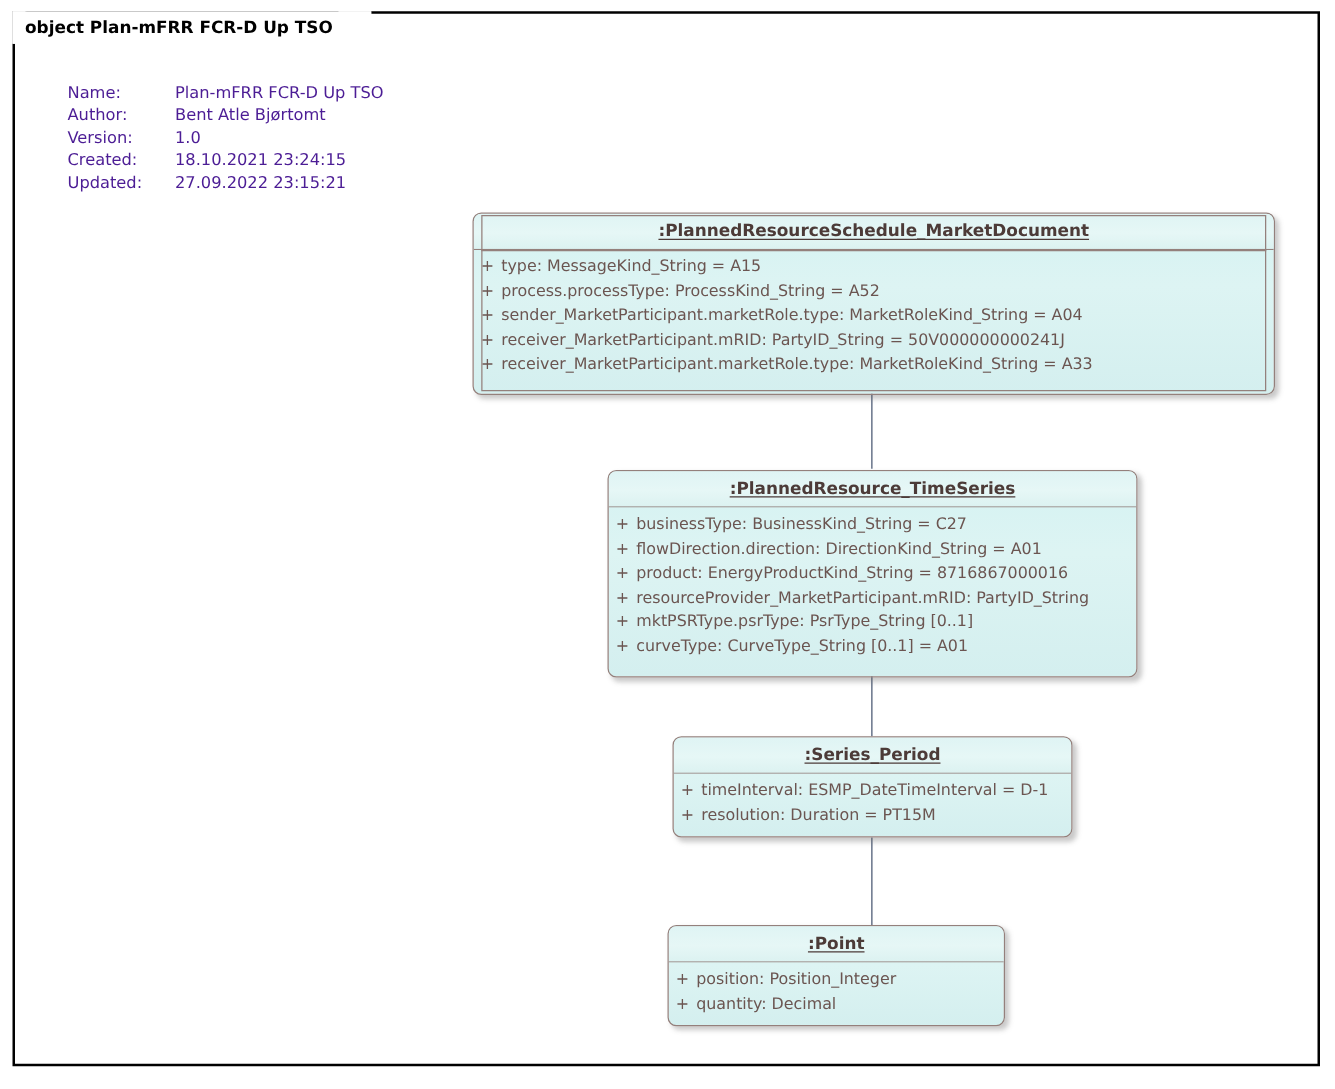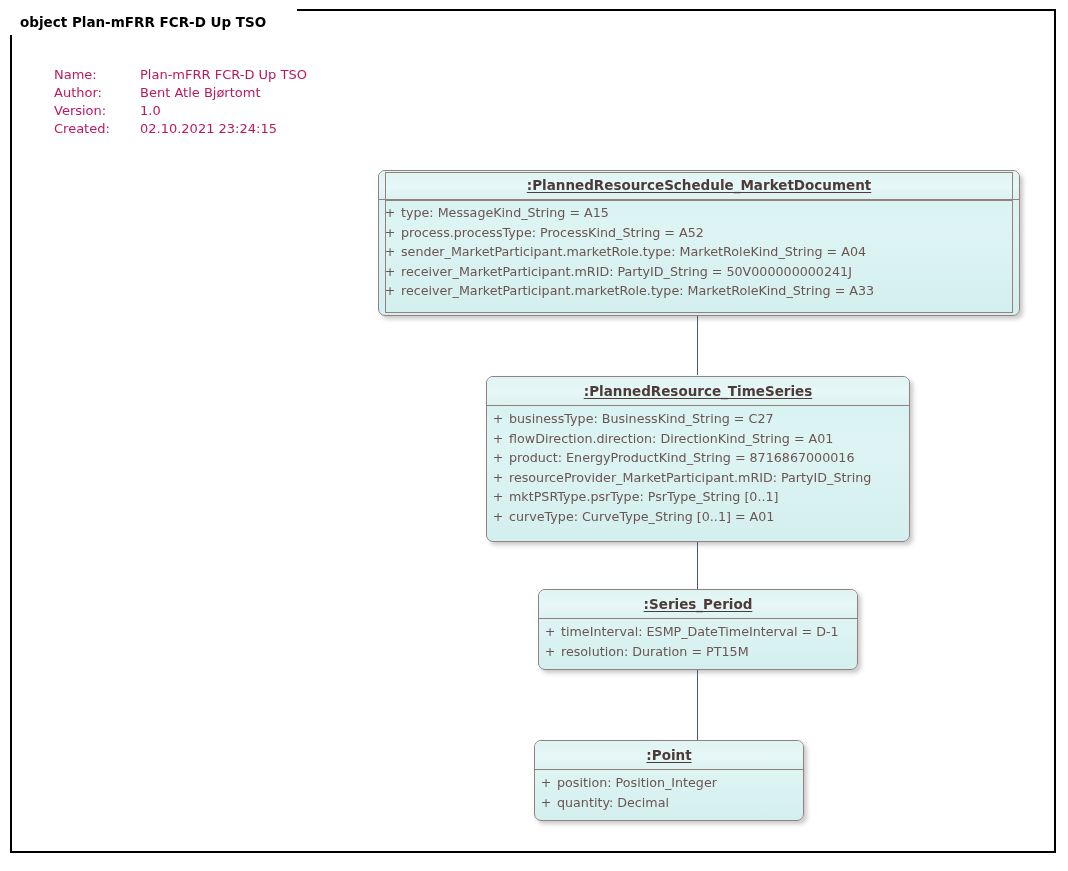--- a/index.html
+++ b/index.html
@@ -78,21 +78,21 @@
     color: #20436b;
     line-height: 18px;
     white-space: nowrap;
   }
   #meta table {
     border-collapse: collapse;
   }
   #meta td {
     padding: 0;
     font-size: 13px;
-    color: #be185d;
+    color: #4c1d95;
     line-height: 18px;
     vertical-align: top;
     white-space: nowrap;
   }
   #meta td.k {
     width: 80px;
     padding-right: 6px;
   }
 
   
@@ -195,21 +195,25 @@
         <tr>
           <td class="k">Author:</td>
           <td class="v">Bent Atle Bjørtomt</td>
         </tr>
         <tr>
           <td class="k">Version:</td>
           <td class="v">1.0</td>
         </tr>
         <tr>
           <td class="k">Created:</td>
-          <td class="v">02.10.2021 23:24:15</td>
+          <td class="v">18.10.2021 23:24:15</td>
+        </tr>
+        <tr>
+          <td class="k">Updated:</td>
+          <td class="v">27.09.2022 23:15:21</td>
         </tr>
       </tbody>
     </table>
   </div>
 
   <div class="connector" style="left:697px; top:313px; height:62px;"></div>
   <div class="connector" style="left:697px; top:533px; height:56px;"></div>
   <div class="connector" style="left:697px; top:670px; height:70px;"></div>
 
   <div class="objbox" id="box1" style="left:378px; top:170px; width:642px; height:146px;">

